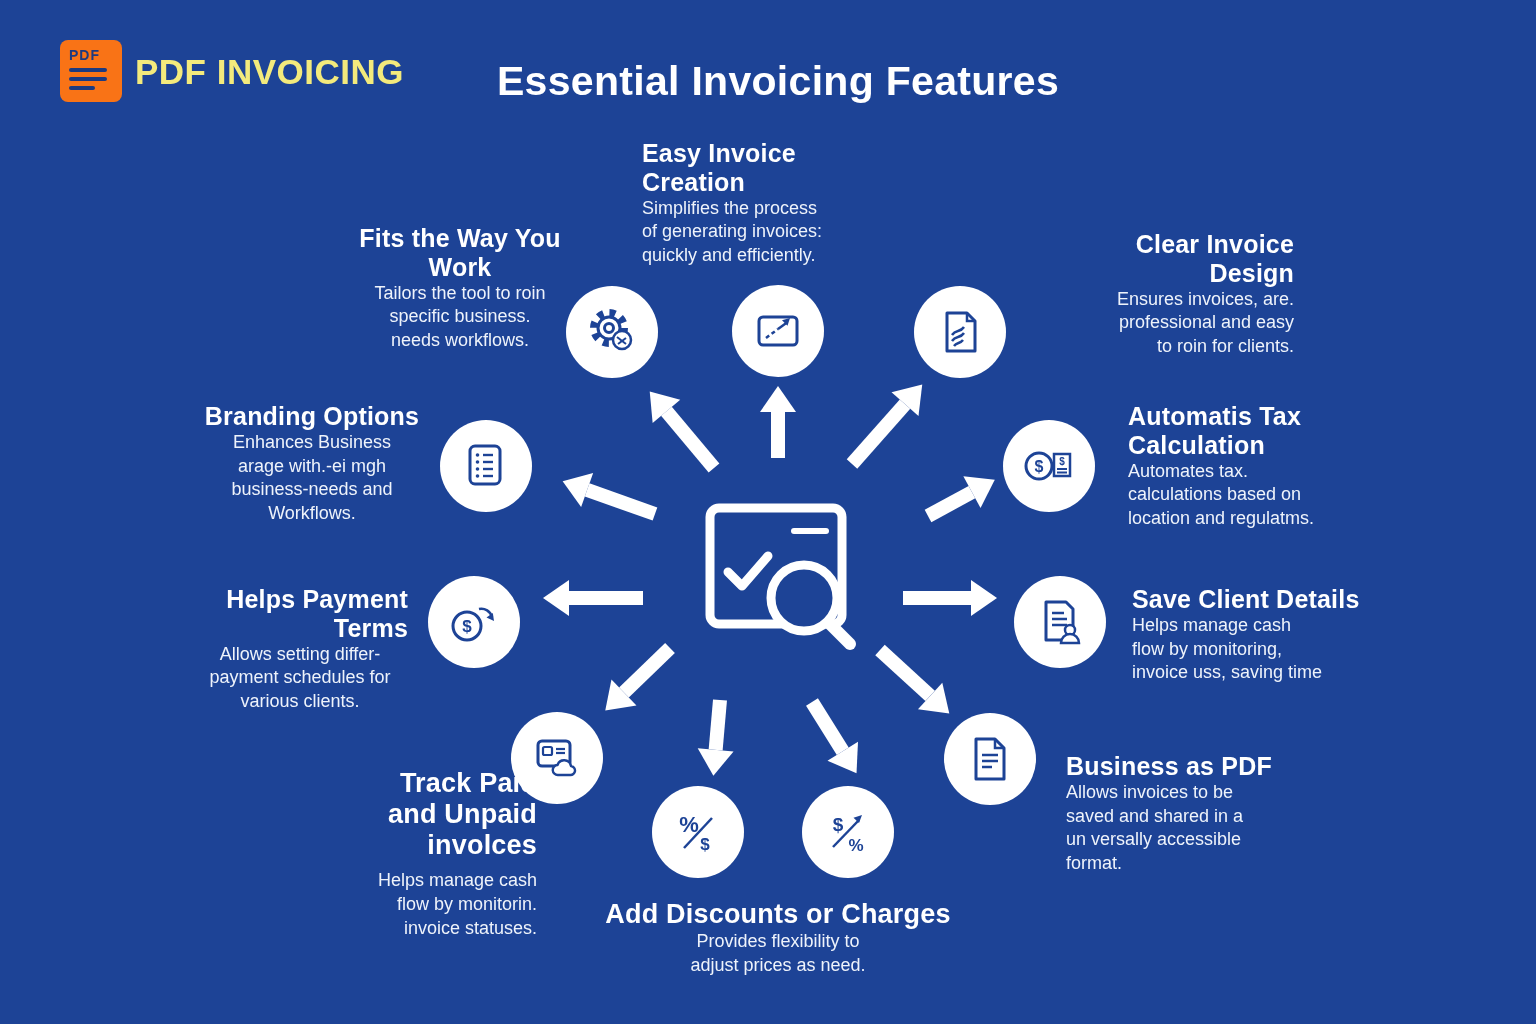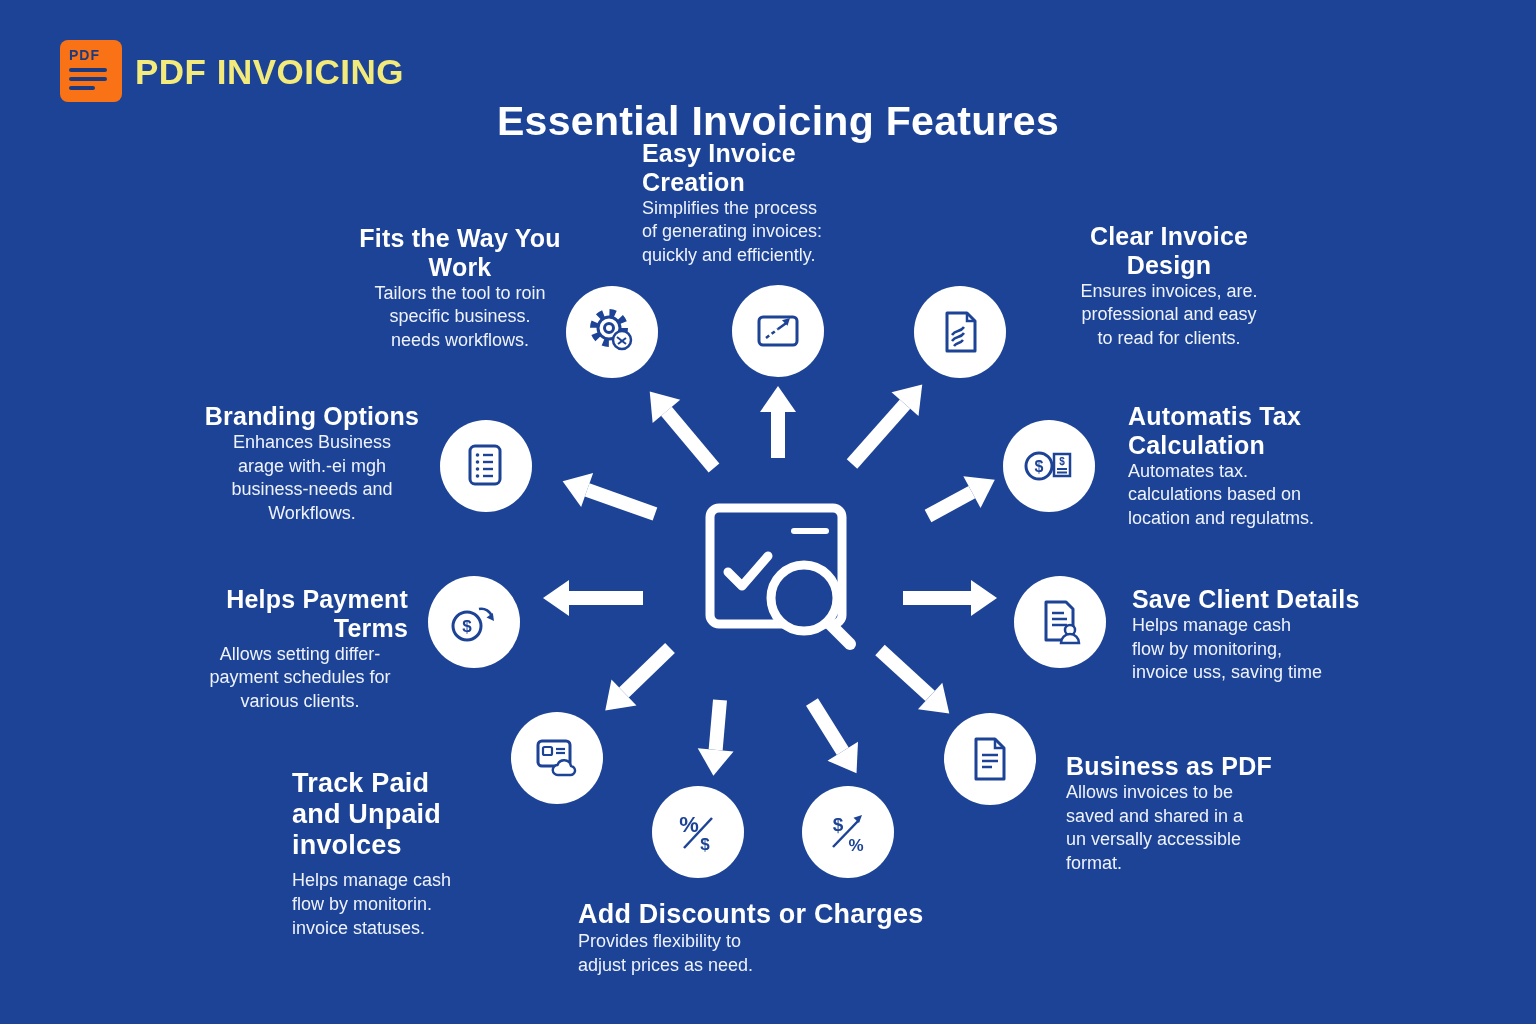--- a/index.html
+++ b/index.html
@@ -22,37 +22,37 @@
   .logo-line { display:block; height:4px; background:#1c3a80; border-radius:2px; margin-top:5px; }
   .logo-line.l1 { width:38px; }
   .logo-line.l2 { width:38px; }
   .logo-line.l3 { width:26px; }
   .brand {
     position:absolute; left:135px; top:52px;
     font-size:35px; font-weight:800; color:#f3ea7c; letter-spacing:.5px;
   }
   .main-title {
     position:absolute; left:20px; right:0; top:58px; text-align:center;
-    font-size:41px; font-weight:700; color:#ffffff; letter-spacing:.3px;margin-top:40px;
+    font-size:41px; font-weight:700; color:#ffffff; letter-spacing:.3px;
   }
 
   
   .feature { position:absolute; }
   .f-title { font-weight:700; font-size:25px; line-height:1.15; white-space:pre-line; letter-spacing:.2px; }
   .f-title.big { font-size:27px; }
   .f-title.align-right { text-align:right; }
   .f-desc { font-size:18px; line-height:1.32; white-space:pre-line; color:#eef3fb; }
 
   #feat-easy      { left:642px;  top:139px; width:270px; text-align:left; }
-  #feat-clear     { left:1044px; top:222px; width:250px; text-align:center; }
+  #feat-clear     { left:1044px; top:230px; width:250px; text-align:right; }
   #feat-tax       { left:1128px; top:402px; width:262px; text-align:left; }
   #feat-client    { left:1132px; top:585px; width:252px; text-align:left; }
   #feat-pdf       { left:1066px; top:752px; width:240px; text-align:left; }
-  #feat-discounts { left:578px;  top:899px; width:400px; }
-  #feat-track     { left:292px;  top:768px; width:245px; text-align:left; }
+  #feat-discounts { left:578px;  top:899px; width:400px; text-align:center; }
+  #feat-track     { left:292px;  top:768px; width:245px; text-align:right; }
   #feat-track .f-desc { margin-top:8px; }
   #feat-custom    { left:192px;  top:585px; width:216px; text-align:center; }
   #feat-branding  { left:196px;  top:402px; width:232px; text-align:center; }
   #feat-fits      { left:344px;  top:224px; width:232px; text-align:center; }
 
   
   .circle {
     position:absolute; width:92px; height:92px; border-radius:50%;
     background:#ffffff; display:flex; align-items:center; justify-content:center;
   }
@@ -246,21 +246,21 @@
     <p class="f-desc">Simplifies the process
 of generating invoices:
 quickly and efficiently.</p>
   </section>
 
   <section class="feature" id="feat-clear">
     <h2 class="f-title">Clear Invoice
 Design</h2>
     <p class="f-desc">Ensures invoices, are.
 professional and easy
-to read for clients.</p>
+to roin for clients.</p>
   </section>
 
   <section class="feature" id="feat-tax">
     <h2 class="f-title">Automatis Tax
 Calculation</h2>
     <p class="f-desc">Automates tax.
 calculations based on
 location and regulatms.</p>
   </section>
 

